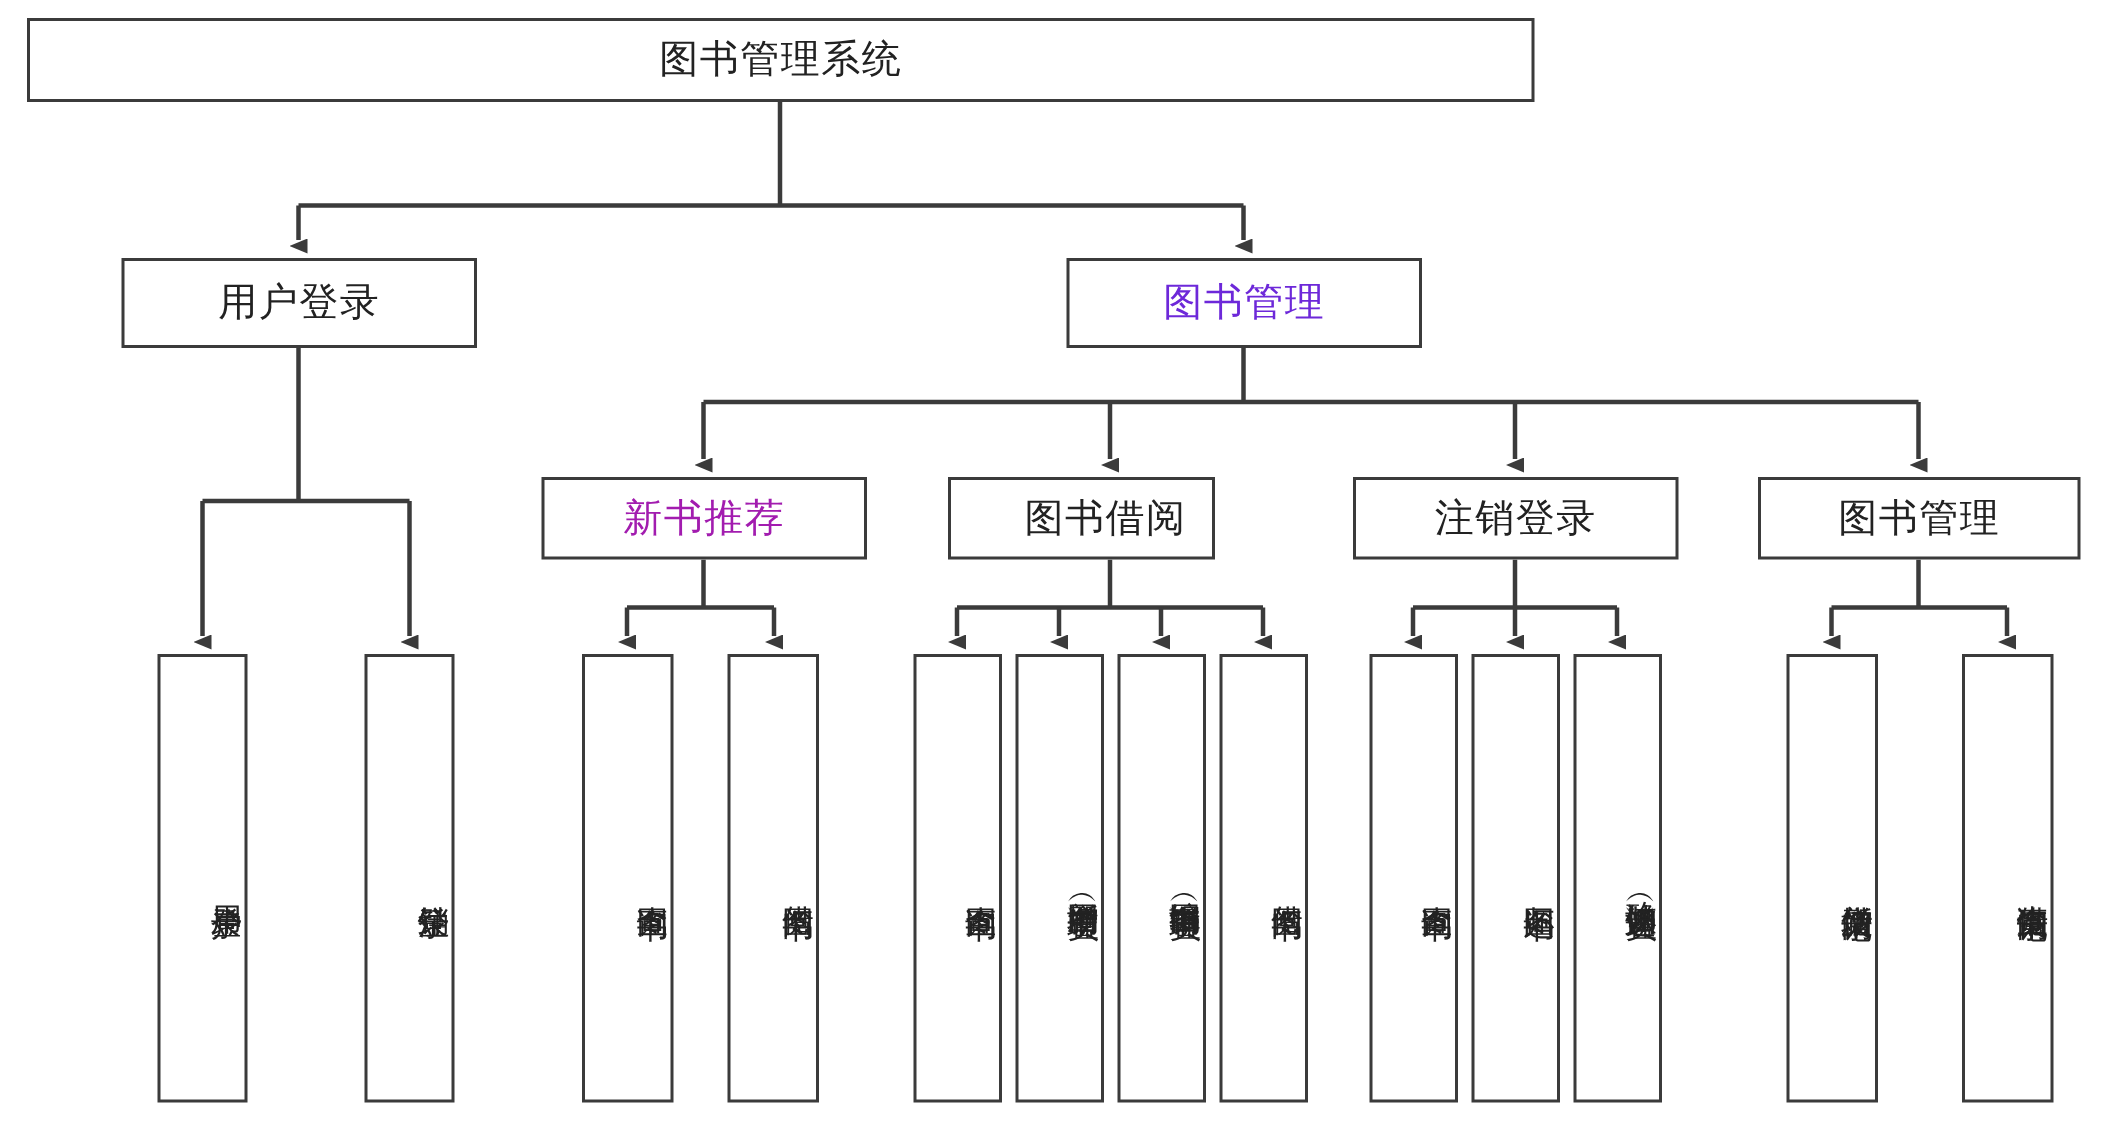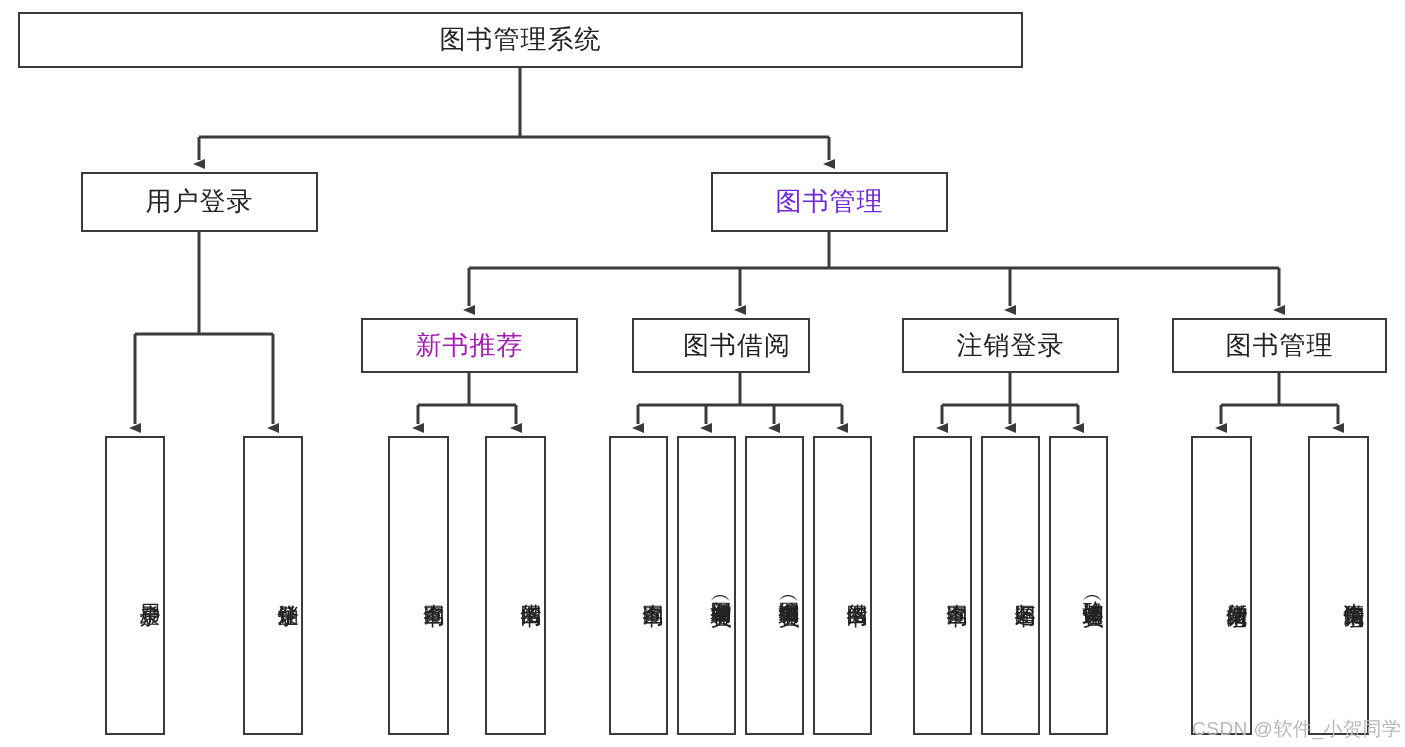--- a/index.html
+++ b/index.html
@@ -137,15 +137,14 @@
   <div class="node node-v" style="left: 609px; top: 436px; width: 59px; height: 299px; border-color: rgb(59, 59, 59); background: rgb(255, 255, 255); color: rgb(34, 34, 34);">查询图书</div>
   <div class="node node-v lvl-top" style="left: 677px; top: 436px; width: 59px; height: 299px; border-color: rgb(59, 59, 59); background: rgb(255, 255, 255); color: rgb(34, 34, 34);">新增图书（管理员）</div>
   <div class="node node-v lvl-top" style="left: 745px; top: 436px; width: 59px; height: 299px; border-color: rgb(59, 59, 59); background: rgb(255, 255, 255); color: rgb(34, 34, 34);">编辑图书（管理员）</div>
   <div class="node node-v" style="left: 813px; top: 436px; width: 59px; height: 299px; border-color: rgb(59, 59, 59); background: rgb(255, 255, 255); color: rgb(34, 34, 34);">借阅图书</div>
   <div class="node node-v" style="left: 913px; top: 436px; width: 59px; height: 299px; border-color: rgb(59, 59, 59); background: rgb(255, 255, 255); color: rgb(34, 34, 34);">查询图书</div>
   <div class="node node-v" style="left: 981px; top: 436px; width: 59px; height: 299px; border-color: rgb(59, 59, 59); background: rgb(255, 255, 255); color: rgb(34, 34, 34);">归还图书</div>
   <div class="node node-v lvl-top" style="left: 1049px; top: 436px; width: 59px; height: 299px; border-color: rgb(59, 59, 59); background: rgb(255, 255, 255); color: rgb(34, 34, 34);">确认归还（管理员）</div>
   <div class="node node-v" style="left: 1191px; top: 436px; width: 61px; height: 299px; border-color: rgb(59, 59, 59); background: rgb(255, 255, 255); color: rgb(34, 34, 34);">新增借阅记录</div>
   <div class="node node-v" style="left: 1308px; top: 436px; width: 61px; height: 299px; border-color: rgb(59, 59, 59); background: rgb(255, 255, 255); color: rgb(34, 34, 34);">查询借阅记录</div>
 
-  <div class="watermark" style="left: 1192px; top: 716px; color: rgb(184, 184, 184);">CSDN @软件_小贺同学</div>
 
 </div>
 
 </body></html>

